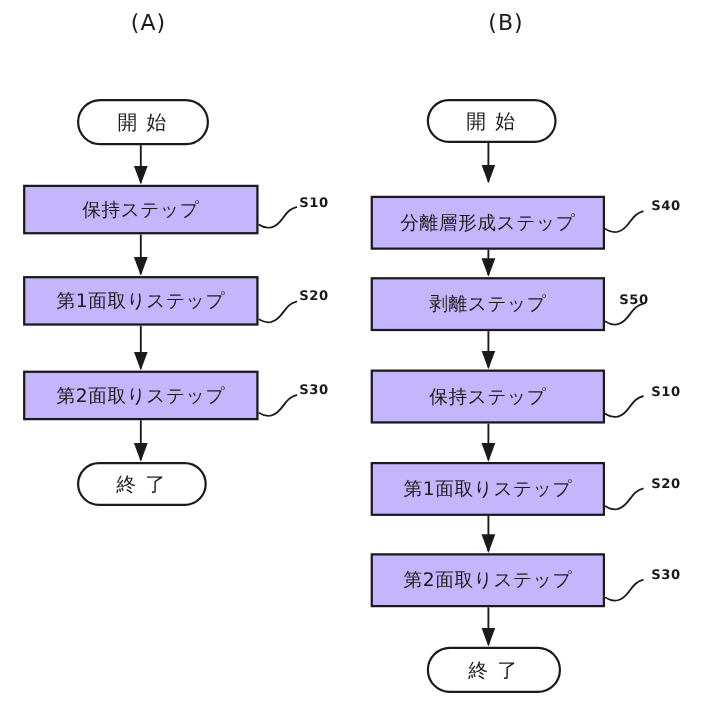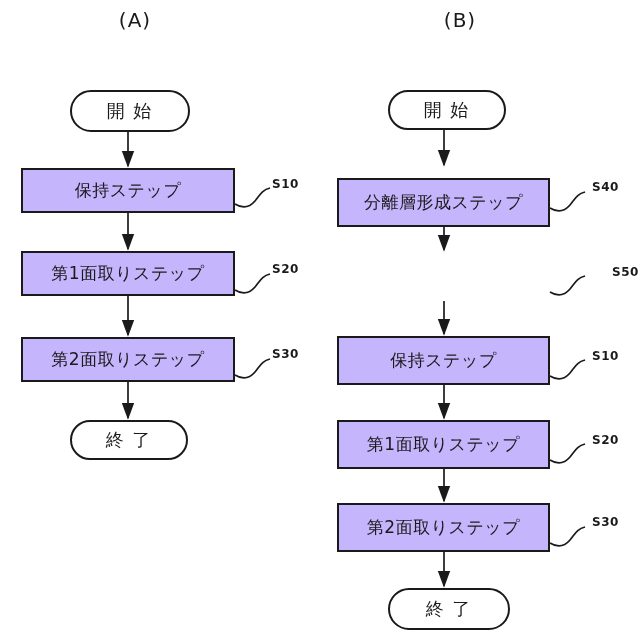--- a/index.html
+++ b/index.html
@@ -80,21 +80,22 @@
 
   <div class="terminal" style="left:70px; top:420px; width:118px; height:40px;">終 了</div>
 
   <div class="chart-title" style="left:410px; top:8px;">(B)</div>
 
   <div class="terminal" style="left:388px; top:90px; width:118px; height:40px;">開 始</div>
 
   <div class="process-box" style="left:337px; top:178px; width:213px; height:49px;">分離層形成ステップ</div>
   <div class="step-code" style="left:592px; top:180px;text-align:right;">S40</div>
 
-  <div class="step-code" style="left:612px; top:265px;">S50</div>
+  <div class="process-box" style="left:337px; top:252px; width:213px; height:49px;">剥離ステップ</div>
+  <div class="step-code" style="left:563px; top:265px;">S50</div>
 
   <div class="process-box" style="left:337px; top:336px; width:213px; height:49px;">保持ステップ</div>
   <div class="step-code" style="left:592px; top:349px;">S10</div>
 
   <div class="process-box" style="left:337px; top:420px; width:213px; height:49px;">第1面取りステップ</div>
   <div class="step-code" style="left:592px; top:433px;">S20</div>
 
   <div class="process-box" style="left:337px; top:503px; width:213px; height:49px;">第2面取りステップ</div>
   <div class="step-code" style="left:592px; top:515px;">S30</div>
 

